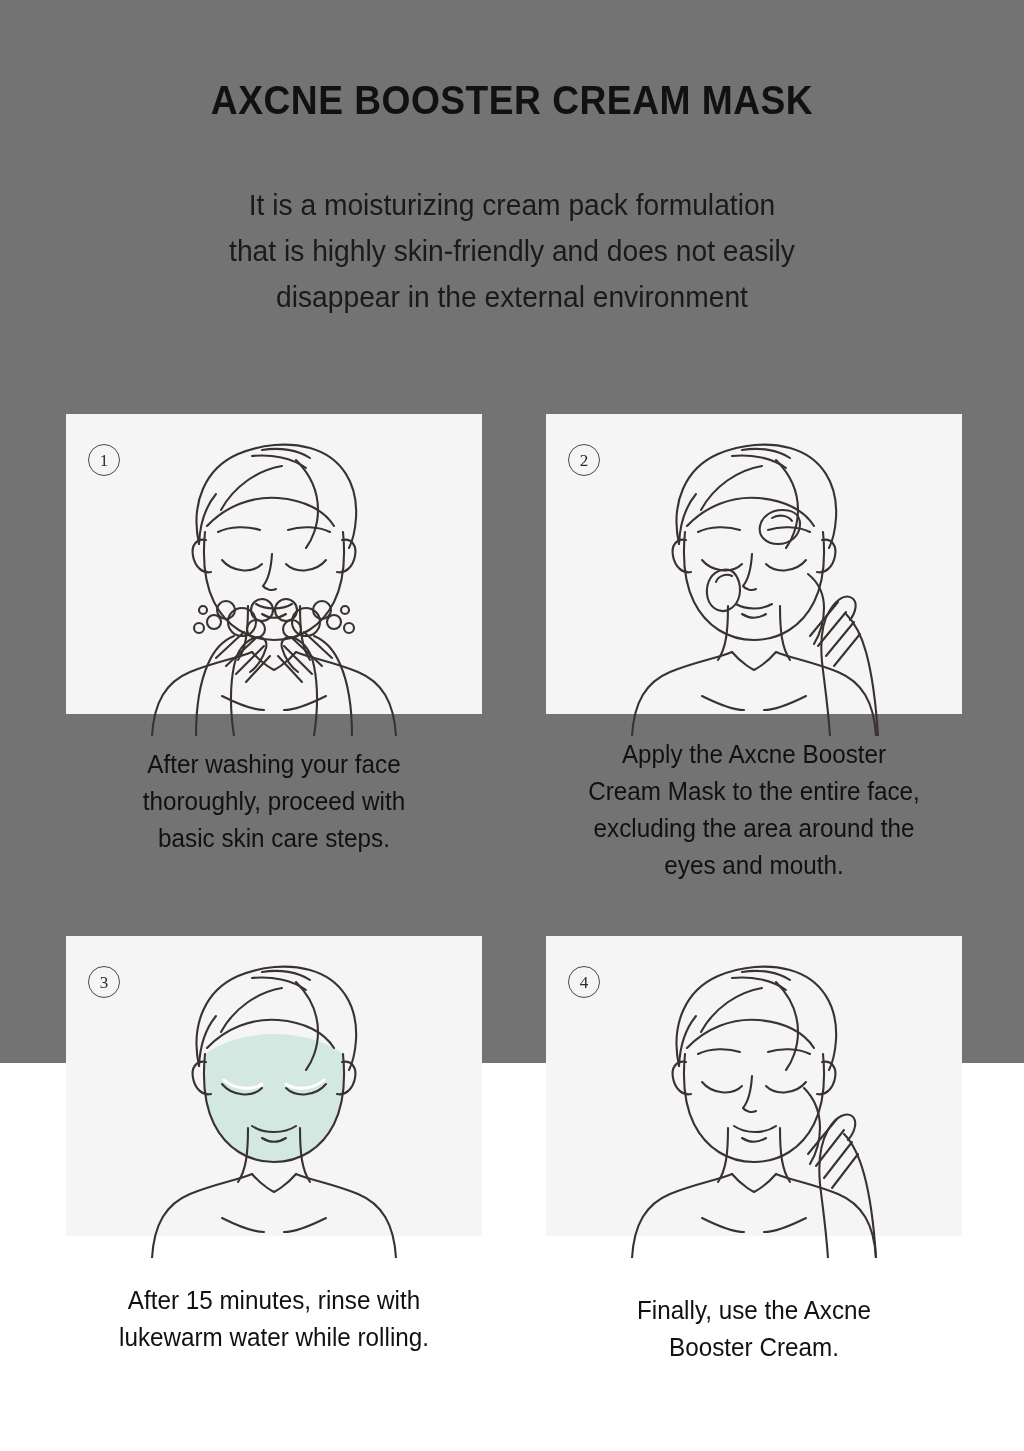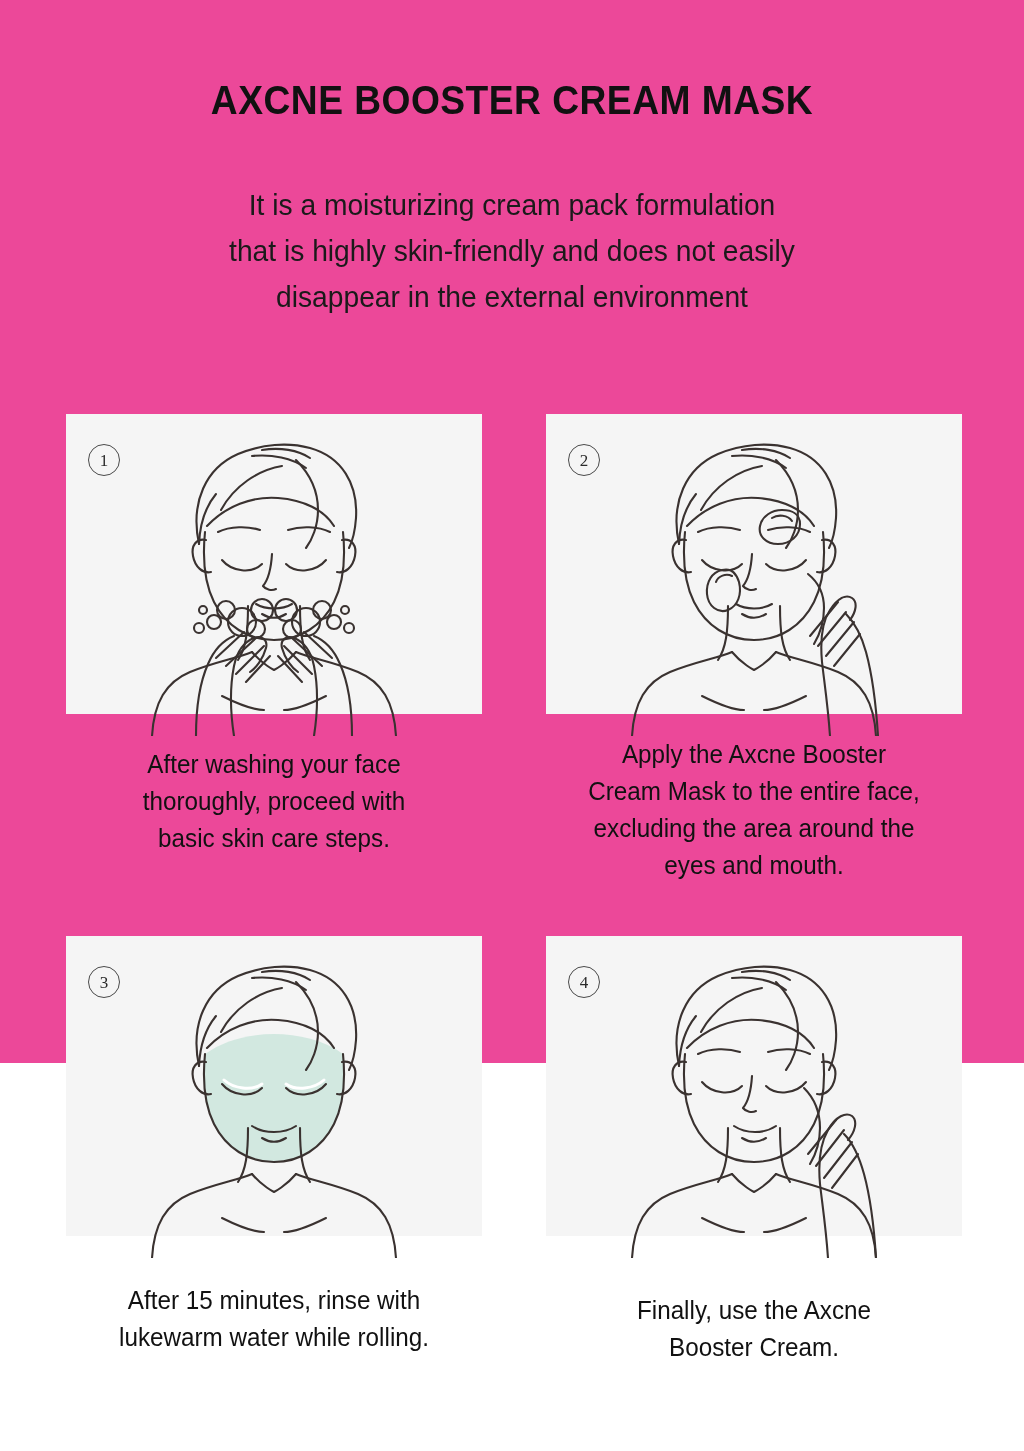--- a/index.html
+++ b/index.html
@@ -13,21 +13,21 @@
     font-family: "Liberation Sans", sans-serif;
     color: #111111;
     overflow: hidden;
     position: relative;
   }
 
   .page {
     position: relative;
     width: 1024px;
     height: 1063px;
-    background: #ec4899;
+    background: #737373;
   }
 
   
   .title {
     position: absolute;
     top: 78px;
     left: 0;
     width: 1024px;
     text-align: center;
     font-family: "Liberation Sans Narrow", "Liberation Sans", sans-serif;

